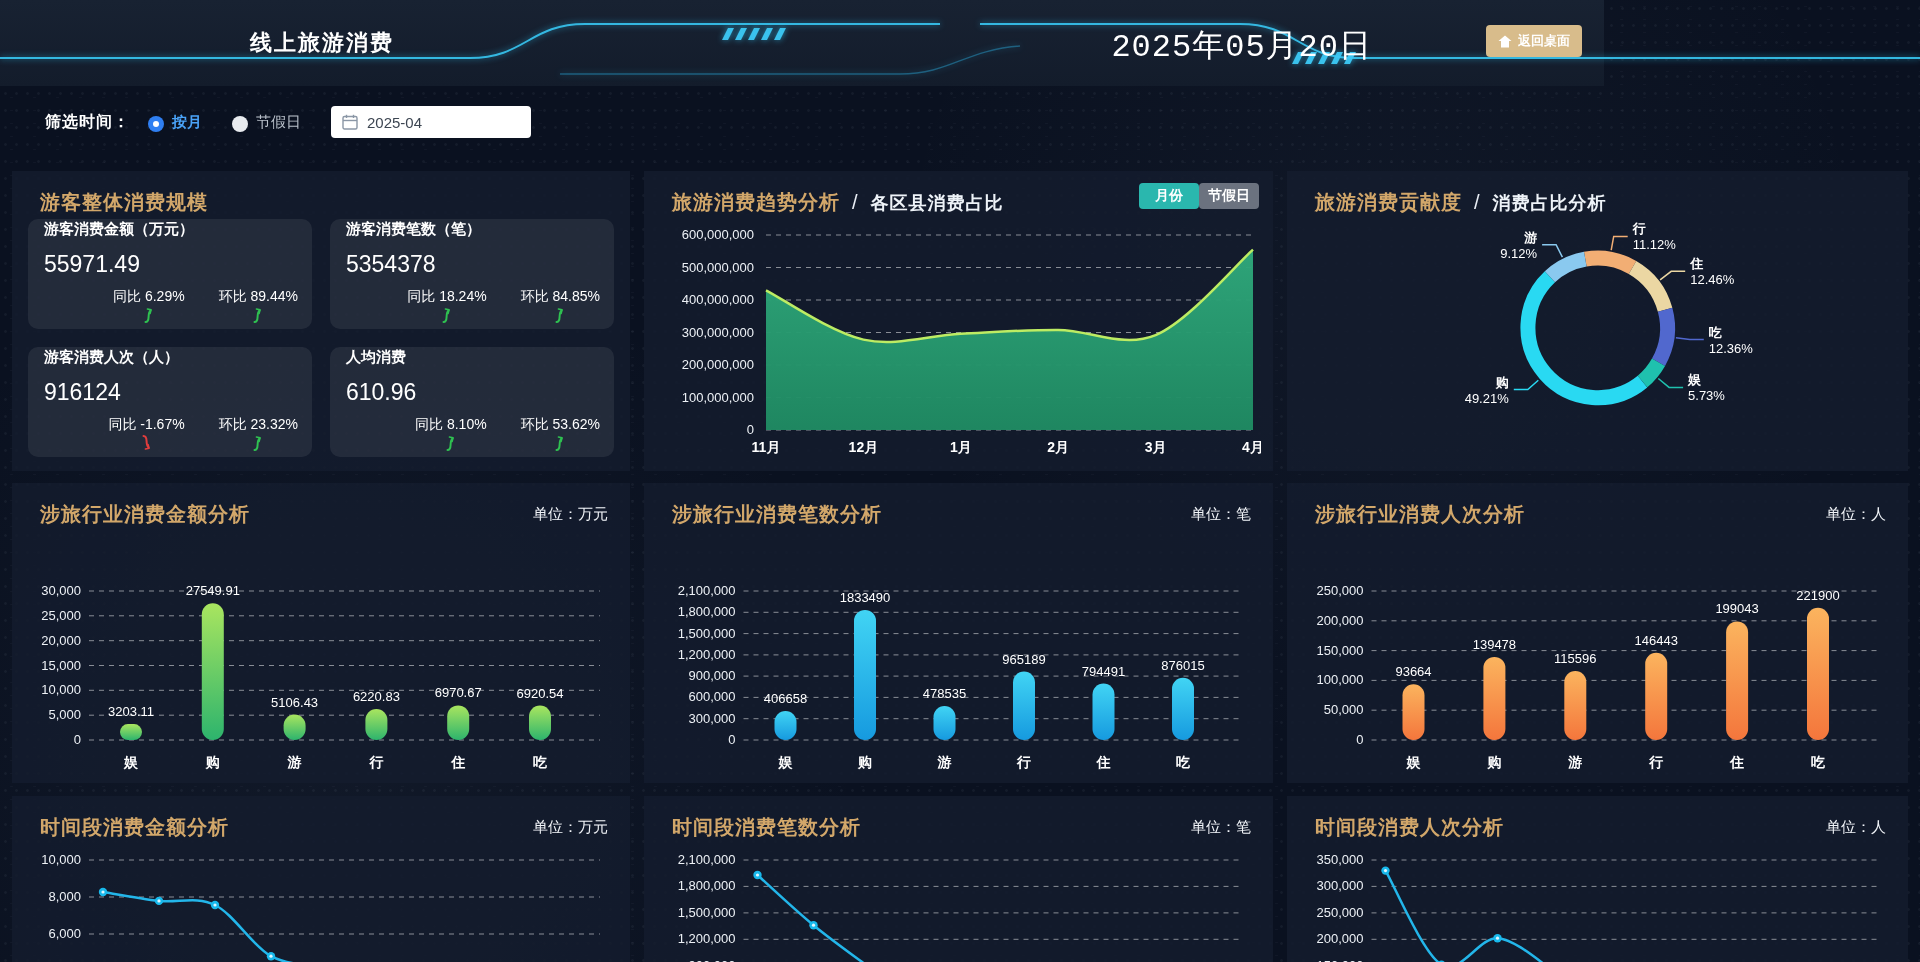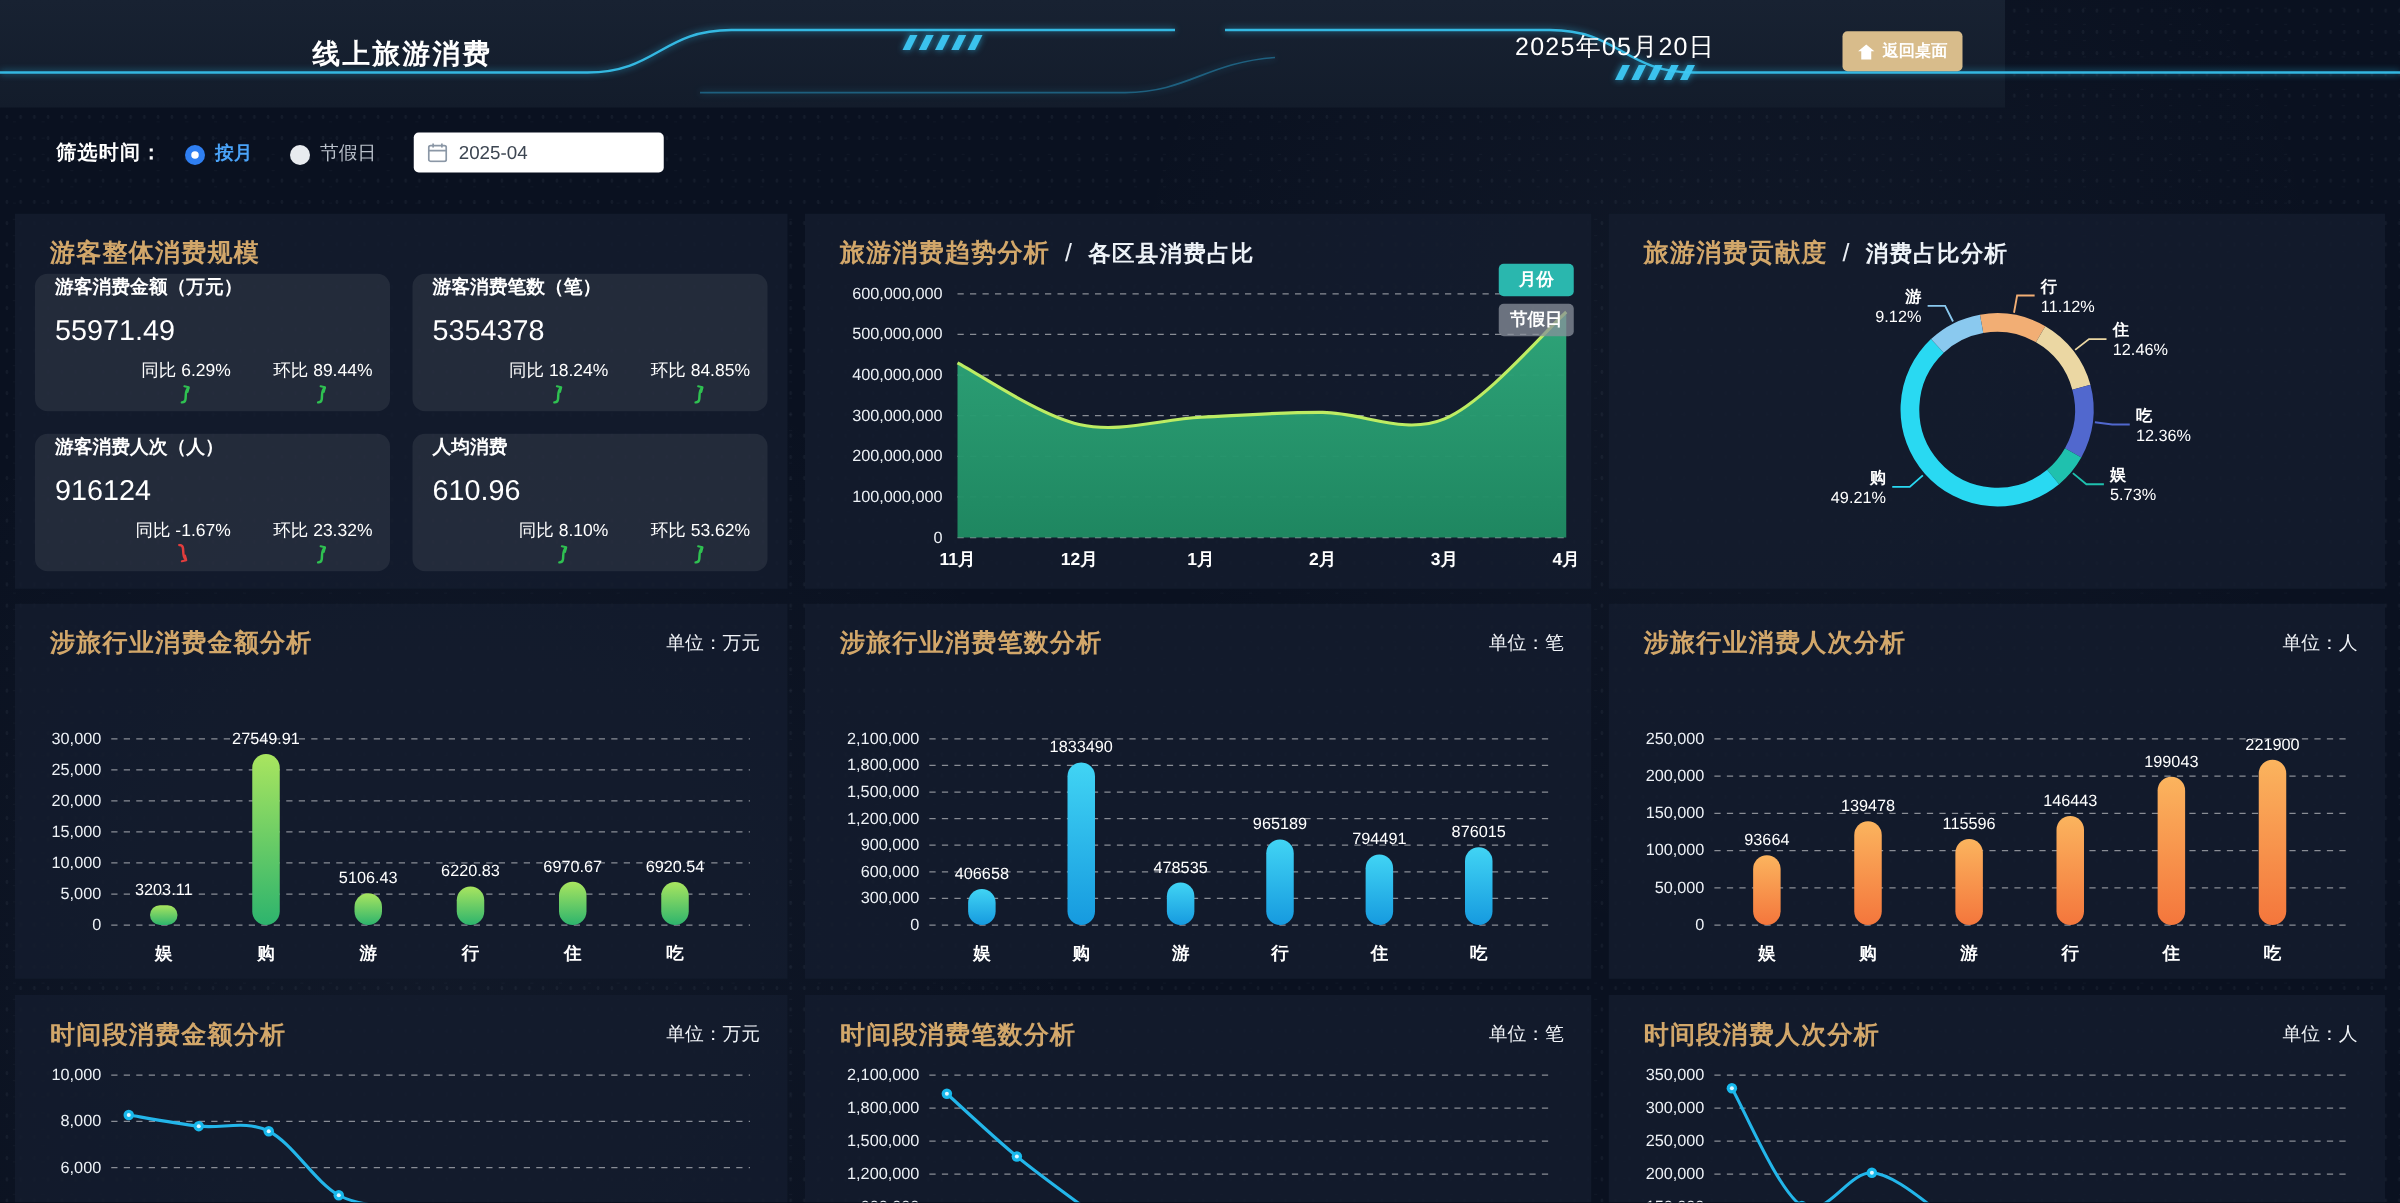--- a/index.html
+++ b/index.html
@@ -10,22 +10,22 @@
       radial-gradient(circle at 72% 28%, rgba(150,170,195,.045), transparent 32%),
       radial-gradient(rgba(195,210,228,.055) 1px, transparent 1.3px),
       radial-gradient(rgba(195,210,228,.035) 1px, transparent 1.2px);
     background-size:auto,auto,11px 17px,23px 13px;}
   
   header{position:absolute;left:0;top:0;width:1604px;height:86px;background:linear-gradient(180deg,#182232,#131c2b);}
   .hdecor{position:absolute;left:0;top:0;filter:drop-shadow(0 0 3px rgba(43,179,224,.8));}
   .section-title{position:absolute;left:250px;top:28px;font-size:22px;font-weight:bold;color:#fff;letter-spacing:2px;}
   .platform-title{position:absolute;left:50%;transform:translateX(-50%);top:16px;font-size:30px;font-weight:bold;
     color:#d9b878;letter-spacing:3px;text-shadow:0 0 14px rgba(60,185,240,.4);white-space:nowrap;}
-  .hdate{position:absolute;right:232px;top:24px;font-size:20px;color:#fff;font-weight:500;letter-spacing:1px;}
-  .back-btn{position:absolute;right:34px;top:25px;height:32px;background:#d8bc8b;border:none;border-radius:4px;
+  .hdate{position:absolute;right:232px;top:24px;font-size:32px;color:#fff;font-weight:500;letter-spacing:1px;font-family:Liberation Mono, monospace;}
+  .back-btn{position:absolute;right:22px;top:25px;height:32px;background:#d8bc8b;border:none;border-radius:4px;
     display:flex;align-items:center;gap:6px;padding:0 12px;color:#fff;font-weight:bold;font-size:13px;cursor:pointer;font-family:inherit;justify-content:space-between;}
   
   .filterbar{position:absolute;left:45px;top:104px;height:36px;display:flex;align-items:center;}
   .flabel{font-size:16px;font-weight:bold;color:#fff;margin-right:18px;letter-spacing:1px;}
   #radios{display:flex;align-items:center;}
   .radio{display:flex;align-items:flex-end;gap:8px;margin-right:30px;cursor:pointer;}
   .dot{width:16px;height:16px;border-radius:50%;background:#e8ebef;position:relative;display:inline-block;}
   .radio.sel .dot{background:#2f7ff2;}
   .dotin{position:absolute;left:5px;top:5px;width:6px;height:6px;border-radius:50%;background:#fff;}
   .rlabel{font-size:15px;color:#b9c0ca;}
@@ -42,21 +42,21 @@
   .unit{position:absolute;right:22px;top:22px;color:#f2f5f9;font-size:15px;}
   
   .cards{position:absolute;left:16px;right:16px;top:48px;bottom:14px;display:grid;grid-template-columns:1fr 1fr;grid-template-rows:1fr 1fr;gap:18px;}
   .card{background:rgba(255,255,255,.075);border-radius:10px;padding:1px 16px;position:relative;}
   .clabel{font-size:15px;font-weight:bold;color:#fff;}
   .cvalue{font-size:23px;color:#fff;margin-top:12px;font-weight:500;}
   .metrics{position:absolute;right:14px;bottom:6px;display:flex;gap:34px;}
   .metric{display:flex;flex-direction:column;align-items:center;font-size:14px;color:#fff;}
   .micon{margin-top:1px;height:16px;}
   
-  #trend-toggle{position:absolute;right:14px;top:12px;display:flex;flex-direction:column;align-items:center;z-index:5;margin-top:28px;}
+  #trend-toggle{position:absolute;right:14px;top:12px;display:flex;flex-direction:row;align-items:center;z-index:5;}
   .tbtn{display:block;width:60px;padding:4px 0;margin-bottom:6px;border:none;border-radius:4px;color:#fff;
     font-size:14px;font-weight:bold;background:rgba(138,144,155,.75);cursor:pointer;font-family:inherit;}
   .tbtn.active{background:#2ab7ae;}
   
   .chart-area{position:absolute;left:14px;right:12px;top:52px;height:240px;}
   .chart-pie{position:absolute;left:0;top:0;right:0;bottom:0;}
   .chart-bar{position:absolute;left:12px;right:10px;top:100px;height:195px;}
   .chart-line{position:absolute;left:12px;right:10px;top:40px;height:250px;}
   svg text{font-family:"Liberation Sans","DejaVu Sans",sans-serif;}
 </style>

